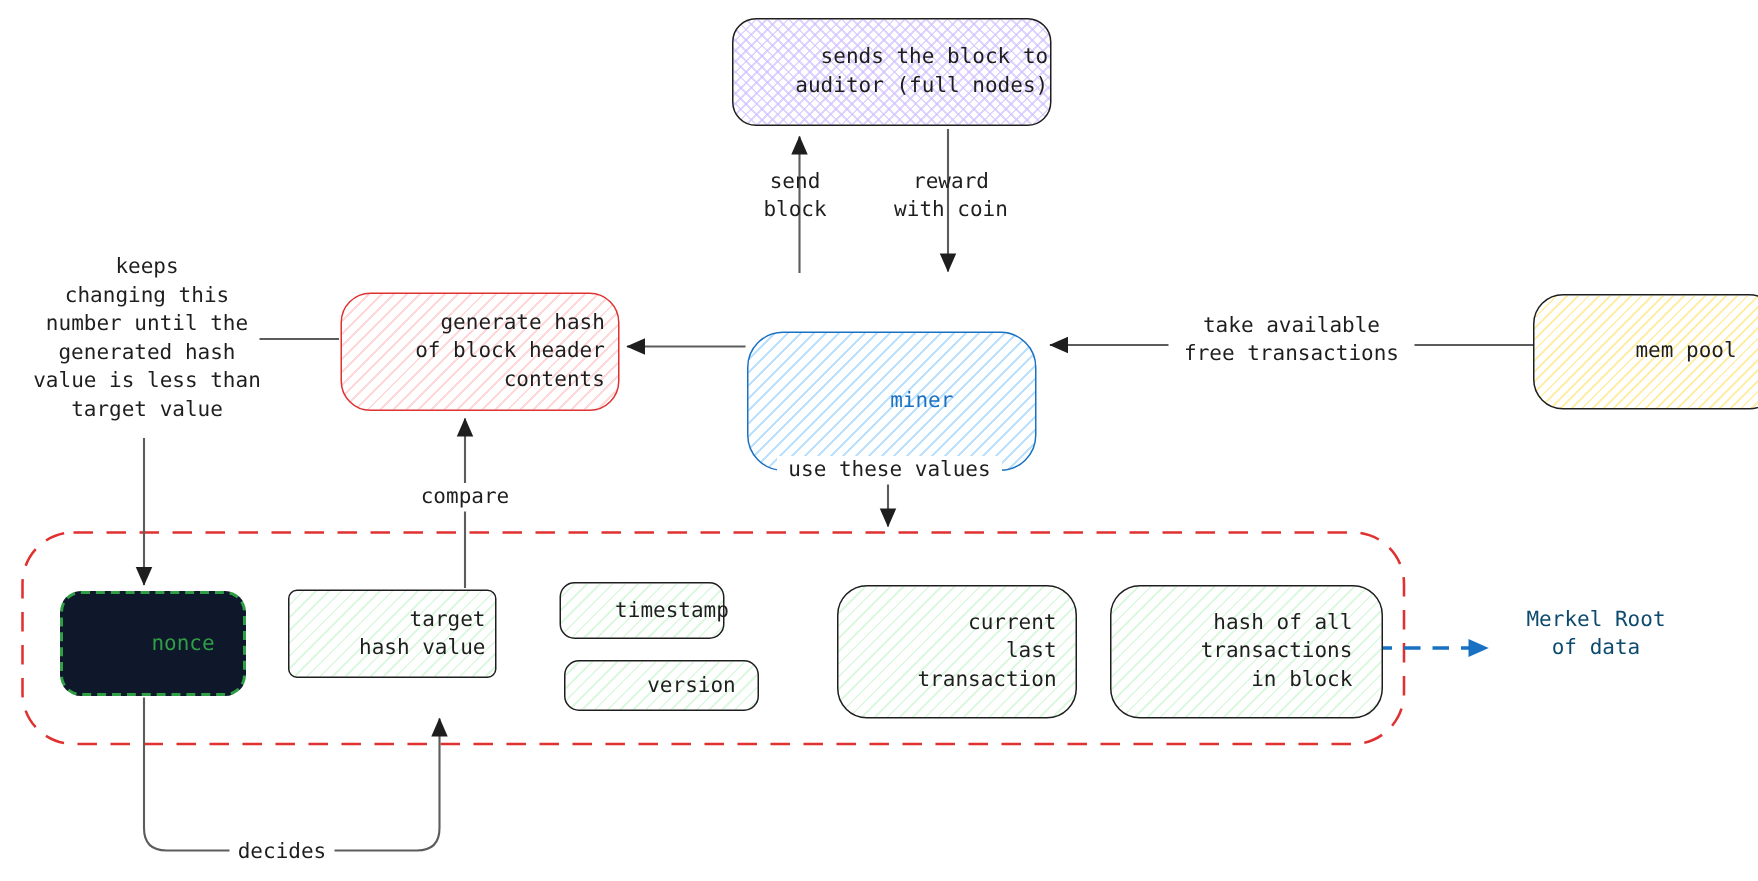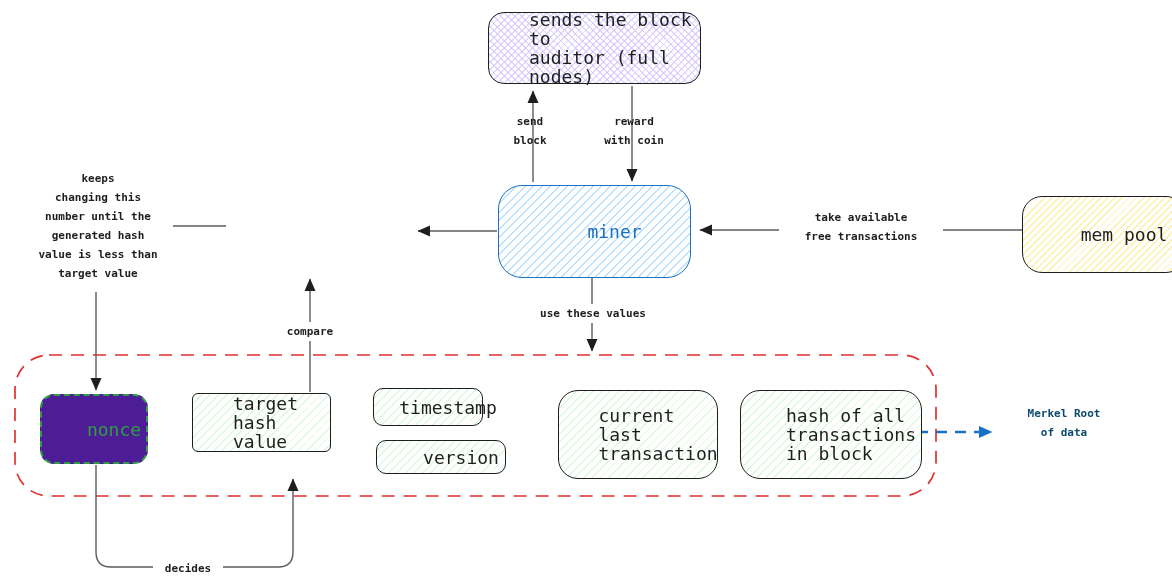--- a/index.html
+++ b/index.html
@@ -3,51 +3,51 @@
 <meta charset="utf-8">
 <style>
   html,body{margin:0;padding:0;background:#ffffff;}
   .canvas{
     position:relative;width:1172px;height:587px;background:#ffffff;overflow:hidden;
     font-family:"DejaVu Sans Mono","Liberation Mono",monospace;color:#1e1e1e;
   }
   .wires{position:absolute;left:0;top:0;width:1172px;height:587px;}
   .node{
     position:absolute;box-sizing:border-box;
-    display:flex;align-items:center;justify-content:center;text-align:left;
-    font-size:18px;line-height:19px;white-space:pre-line;
+    display:flex;align-items:center;justify-content:center;text-align:right;
+    font-size:14px;line-height:19px;white-space:pre-line;
     border:1.5px solid #1e1e1e;background-color:#ffffff;padding-left:40px;
   }
   .hatch-violet{background-image:
     repeating-linear-gradient(45deg,rgba(208,191,255,.65) 0,rgba(208,191,255,.65) 1.3px,transparent 1.3px,transparent 5px),
     repeating-linear-gradient(135deg,rgba(208,191,255,.65) 0,rgba(208,191,255,.65) 1.3px,transparent 1.3px,transparent 5px);}
   .hatch-blue{background-image:
-    repeating-linear-gradient(135deg,rgba(165,216,255,.75) 0,rgba(165,216,255,.75) 1.4px,transparent 1.4px,transparent 6px);}
+    repeating-linear-gradient(135deg,rgba(165,216,255,.75) 0,rgba(165,216,255,.75) 1.4px,transparent 1.4px,transparent 6px); margin-top: 36px;}
   .hatch-red{background-image:
     repeating-linear-gradient(135deg,rgba(255,201,201,.7) 0,rgba(255,201,201,.7) 1.4px,transparent 1.4px,transparent 6px);}
   .hatch-green{background-image:
     repeating-linear-gradient(135deg,rgba(178,242,187,.45) 0,rgba(178,242,187,.45) 1.2px,transparent 1.2px,transparent 6px);}
   .hatch-yellow{background-image:
     repeating-linear-gradient(135deg,rgba(255,236,153,.85) 0,rgba(255,236,153,.85) 1.3px,transparent 1.3px,transparent 5px);}
 
   .node-auditor {left:488px;top:12px; width:213px;height:72px;border-radius:16px;}
   .node-miner   {left:498px;top:185px;width:193px;height:93px;border-radius:24px;border-color:#1971c2;color:#1971c2;}
   .node-generate{left:227px;top:195px;width:186px;height:79px;border-radius:20px;border-color:#e03131;}
   .node-mempool {left:1022px;top:196px;width:164px;height:77px;border-radius:20px;}
-  .node-nonce   {left:40px;top:394px;width:108px;height:70px;border-radius:14px;
-                 border:2px dashed #2f9e44;background-color:#4c1d95;color:#2f9e44;}
+  .node-nonce   {left:40px;top:394px;width:124px;height:70px;border-radius:14px;
+                 border:2px dashed #2f9e44;background-color:#0f172a;color:#2f9e44;}
   .node-target  {left:192px;top:393px;width:139px;height:59px;border-radius:6px;}
   .node-timestamp{left:373px;top:388px;width:110px;height:38px;border-radius:10px;}
   .node-version {left:376px;top:440px;width:130px;height:34px;border-radius:10px;}
   .node-current {left:558px;top:390px;width:160px;height:89px;border-radius:20px;}
   .node-hashall {left:740px;top:390px;width:182px;height:89px;border-radius:20px;}
 
   .ann{
-    position:absolute;font-size:11px;line-height:19px;text-align:center;
-    white-space:pre-line;color:#1e1e1e;font-weight:bold;
+    position:absolute;font-size:14px;line-height:19px;text-align:center;
+    white-space:pre-line;color:#1e1e1e;
   }
   .ann.bg{background:#ffffff;}
   .ann-keeps   {left:16px;top:169px;width:164px;}
   .ann-sendblock{left:500px;top:112px;width:60px;}
   .ann-reward  {left:592px;top:112px;width:84px;}
   .ann-take    {left:779px;top:208px;width:164px;}
   .ann-usevalues{left:518px;top:304px;width:150px;}
   .ann-compare {left:276px;top:322px;width:68px;}
   .ann-decides {left:153px;top:559px;width:70px;}
   .ann-merkel  {left:1001px;top:404px;width:126px;color:#0c4a6e;}
@@ -77,20 +77,23 @@
     <path d="M 96 292 L 96 390" stroke="#5c5c5c" stroke-width="1.4" fill="none" marker-end="url(#ah-dark)"></path>
     <path d="M 310 392 L 310 279" stroke="#5c5c5c" stroke-width="1.4" fill="none" marker-end="url(#ah-dark)"></path>
     <path d="M 592 278 L 592 351" stroke="#5c5c5c" stroke-width="1.4" fill="none" marker-end="url(#ah-dark)"></path>
     <path d="M 96 465 L 96 552 Q 96 567 111 567 L 278 567 Q 293 567 293 552 L 293 479" stroke="#5c5c5c" stroke-width="1.4" fill="none" marker-end="url(#ah-dark)"></path>
     <path d="M 898 432 L 992 432" stroke="#1971c2" stroke-width="2.4" fill="none" stroke-dasharray="11 8" marker-end="url(#ah-blue)"></path>
   </svg>
 
   <div class="node node-auditor hatch-violet">sends the block to
 auditor (full nodes)</div>
   <div class="node node-miner hatch-blue">miner</div>
+  <div class="node node-generate hatch-red">generate hash
+of block header
+contents</div>
   <div class="node node-mempool hatch-yellow">mem pool</div>
   <div class="node node-nonce">nonce</div>
   <div class="node node-target hatch-green">target
 hash value</div>
   <div class="node node-timestamp hatch-green">timestamp</div>
   <div class="node node-version hatch-green">version</div>
   <div class="node node-current hatch-green">current
 last
 transaction</div>
   <div class="node node-hashall hatch-green">hash of all

